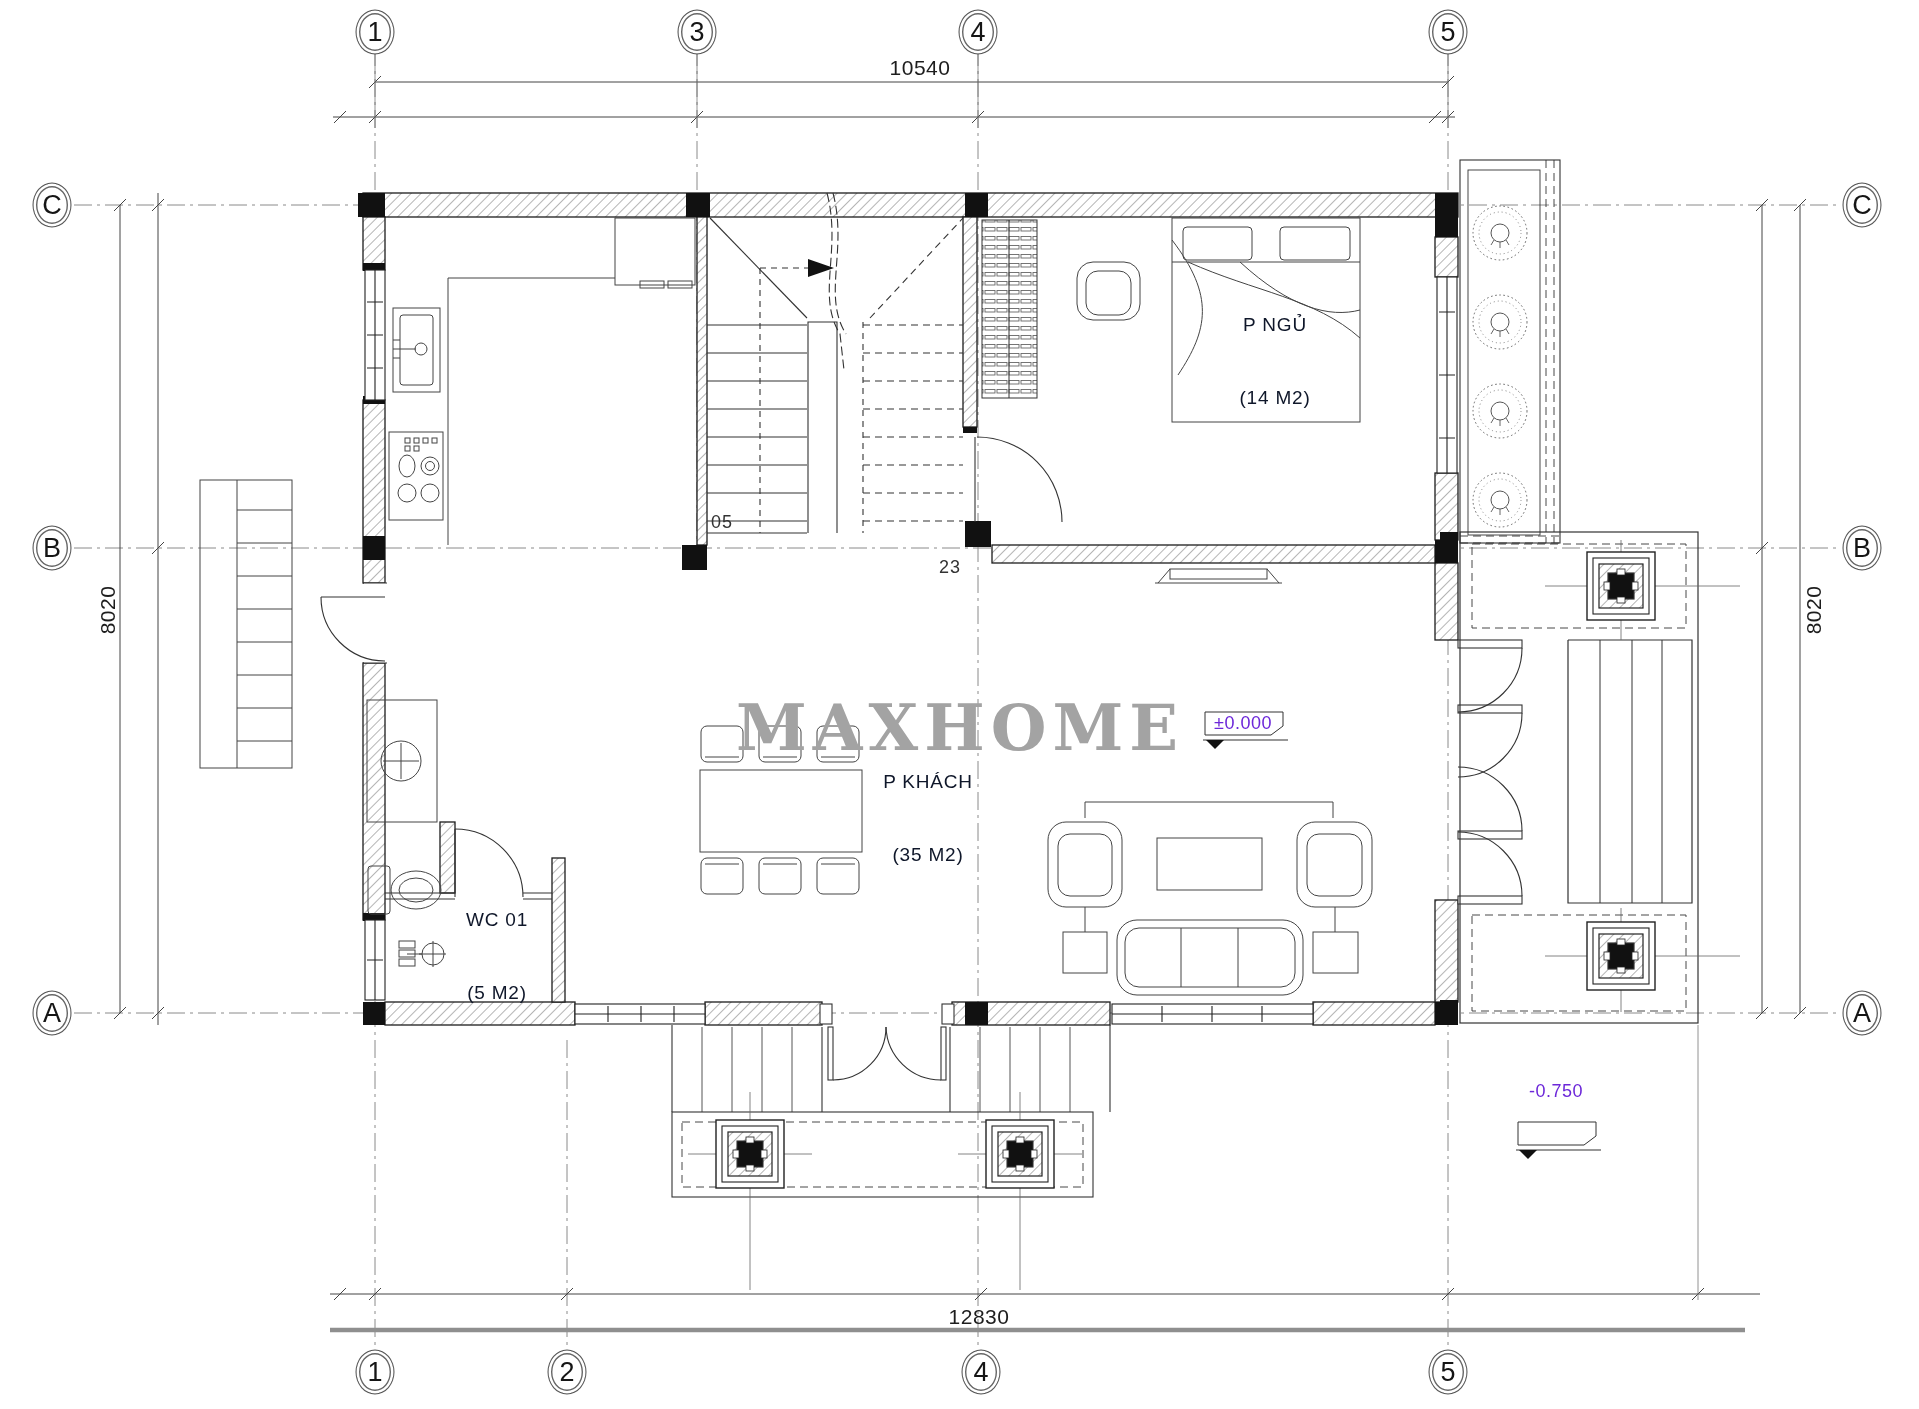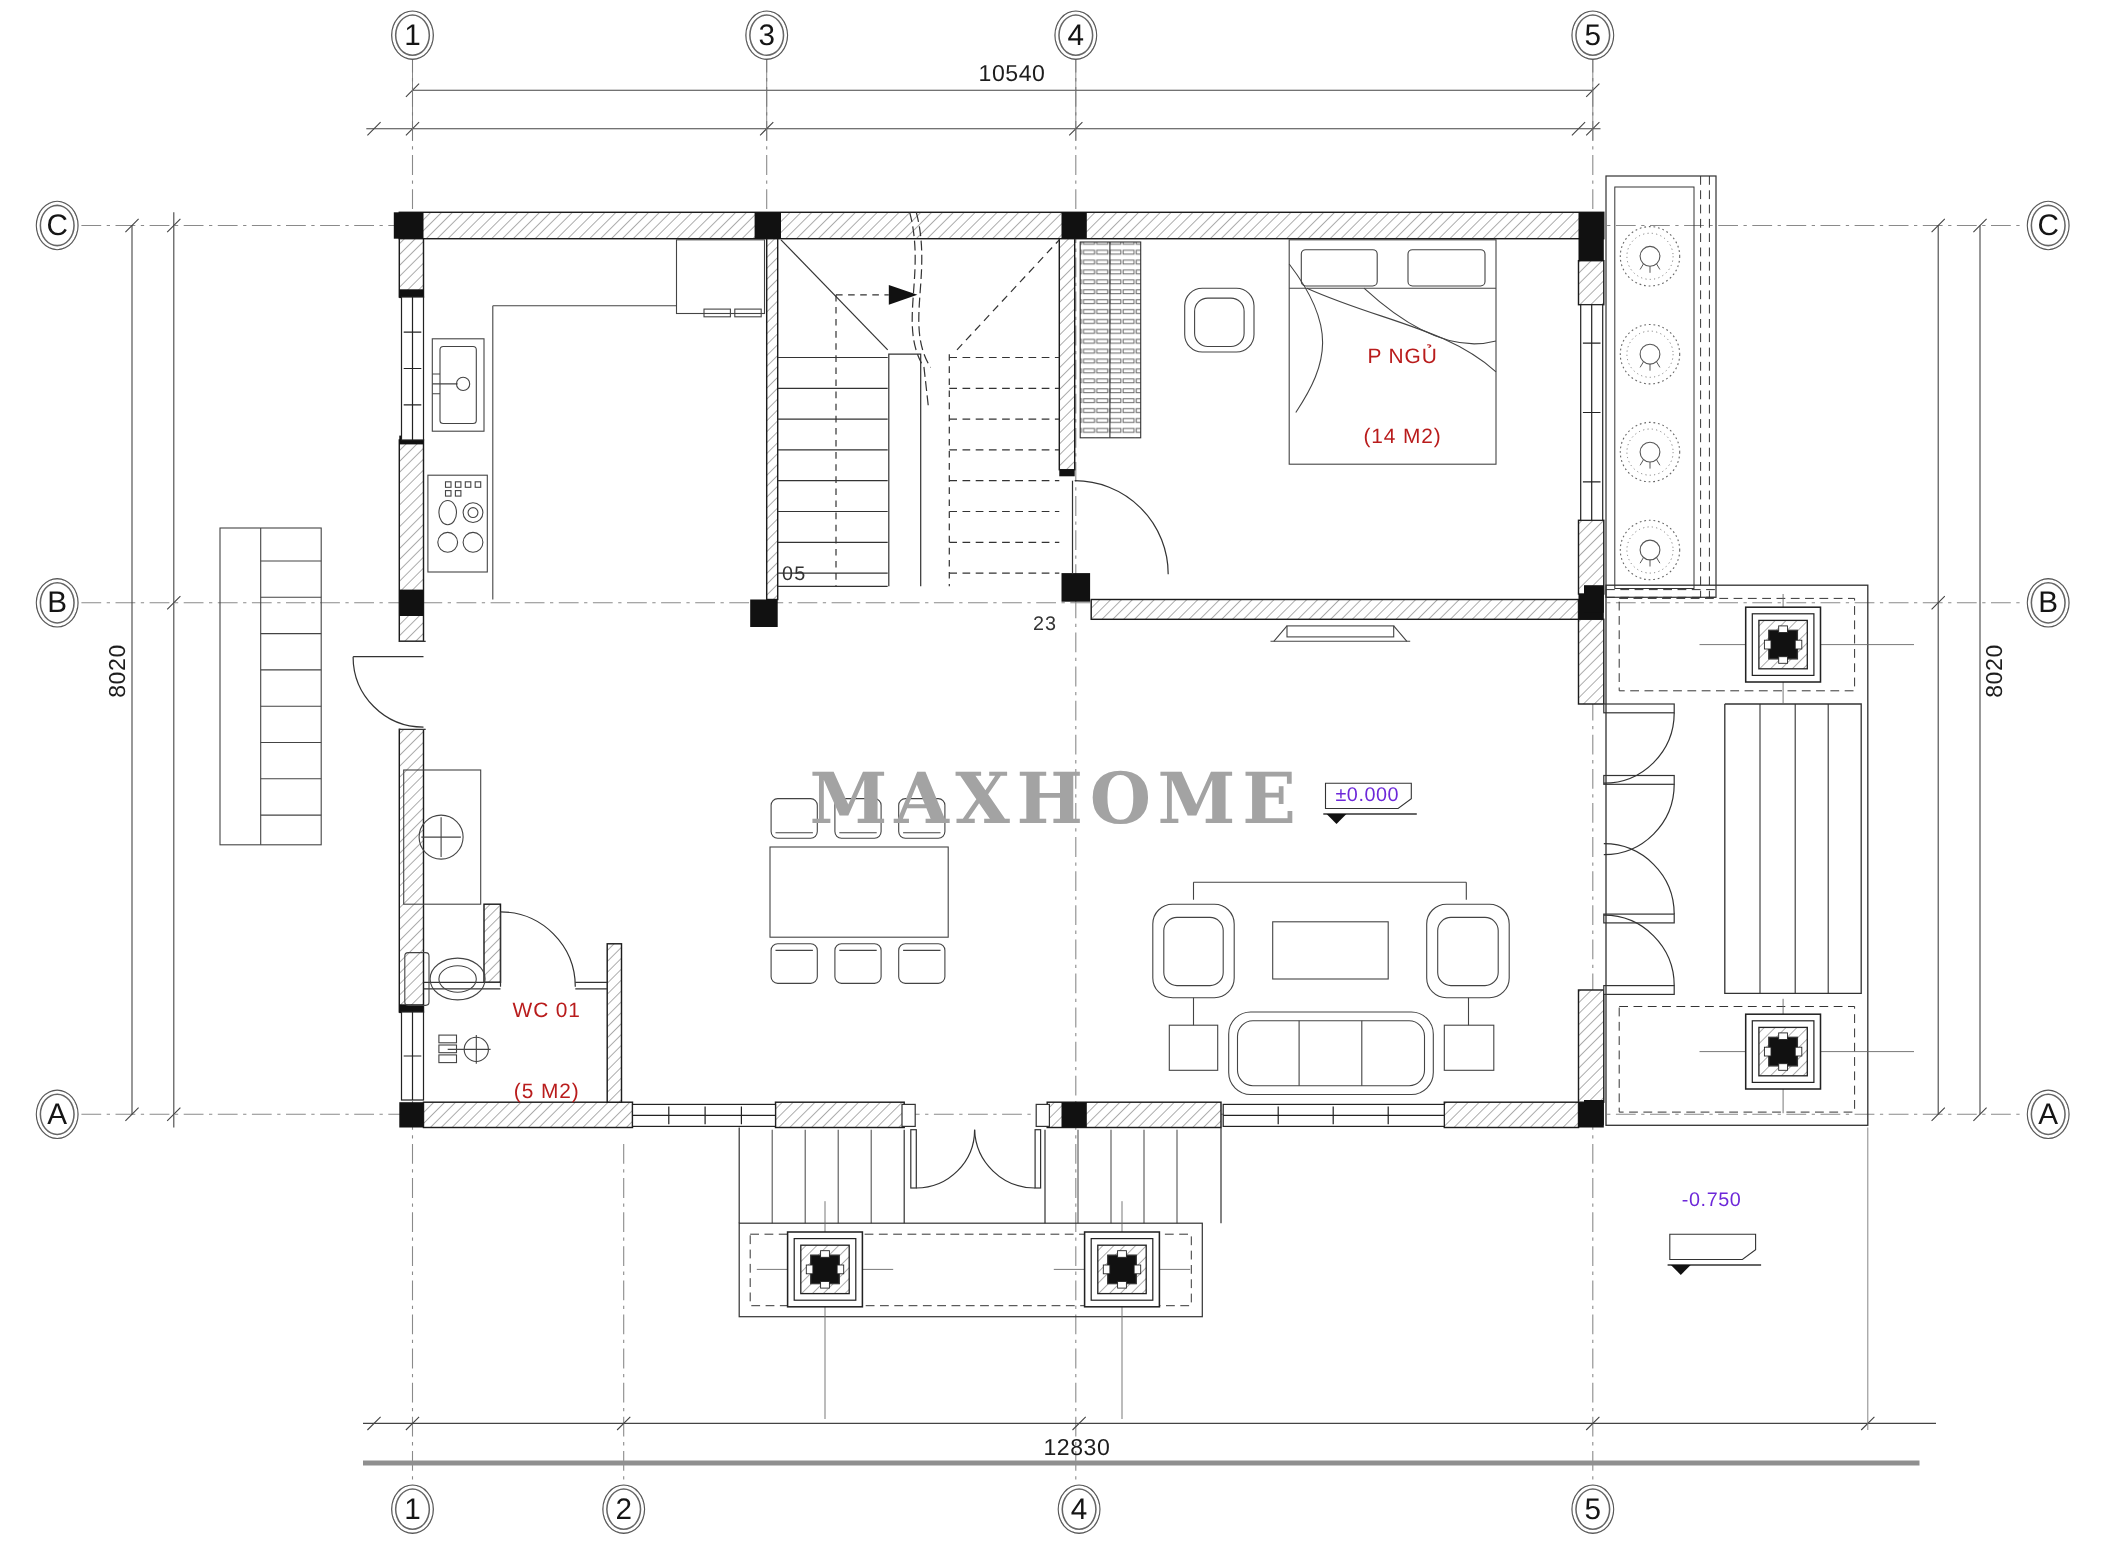--- a/index.html
+++ b/index.html
@@ -1,20 +1,20 @@
 <!DOCTYPE html>
 <html><head>
 <meta charset="utf-8">
 <style>
   html,body{margin:0;padding:0;background:#fff;}
   .canvas{position:relative;width:1919px;height:1409px;background:#ffffff;overflow:hidden;
           font-family:"Liberation Sans",sans-serif;color:#2b2b2b;}
   svg{position:absolute;left:0;top:0;z-index:1;}
   .lbl{position:absolute;transform:translate(-50%,-50%);text-align:center;white-space:pre;z-index:3;}
-  .room{font-size:19px;letter-spacing:.8px;color:#b91c1c;line-height:1.28;}
+  .room{font-size:19px;letter-spacing:.8px;color:#0f172a;line-height:1.28;}
   .dim{font-size:21px;color:#1d1d1d;letter-spacing:.5px;}
   .rot{transform:translate(-50%,-50%) rotate(-90deg);}
   .small{font-size:18px;color:#333;letter-spacing:1px;}
   .lvl{font-size:18px;color:#6d28d9;letter-spacing:.5px;}
   .bubble{position:absolute;transform:translate(-50%,-50%);width:37px;height:43px;
           border:1.6px solid #555;border-radius:50%;background:#fff;
           box-shadow:inset 0 0 0 2.5px #fff, inset 0 0 0 3.9px #666;
           display:flex;align-items:center;justify-content:center;
           font-size:27px;color:#151515;z-index:3;}
   .wm{font-family:"DejaVu Serif","Liberation Serif",serif;font-weight:bold;font-size:64px;
@@ -361,20 +361,24 @@
 
 <div class="lbl dim" style="left:920px;top:68px">10540</div>
 <div class="lbl dim" style="left:979px;top:1317px">12830</div>
 <div class="lbl dim rot" style="left:108px;top:610px">8020</div>
 <div class="lbl dim rot" style="left:1814px;top:610px">8020</div>
 
 <div class="lbl room" style="left:1275px;top:349px">
   <div>P NGỦ</div>
   <div>(14 M2)</div>
 </div>
+<div class="lbl room" style="left:928px;top:806px">
+  <div>P KHÁCH</div>
+  <div>(35 M2)</div>
+</div>
 <div class="lbl room" style="left:497px;top:944px">
   <div>WC 01</div>
   <div>(5 M2)</div>
 </div>
 
 <div class="lbl lvl" style="left:1243px;top:723px">±0.000</div>
 <div class="lbl lvl" style="left:1556px;top:1091px">-0.750</div>
 
 <div class="lbl small" style="left:722px;top:522px">05</div>
 <div class="lbl small" style="left:950px;top:567px">23</div>

